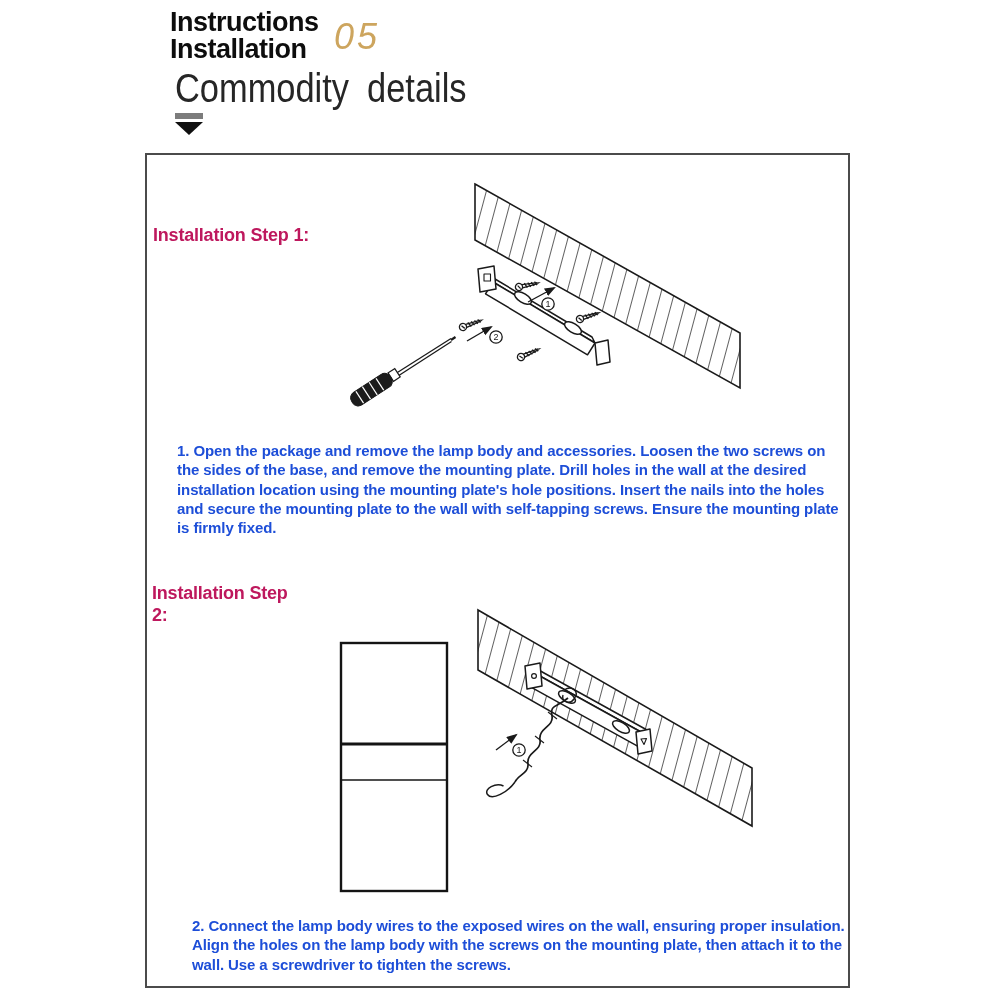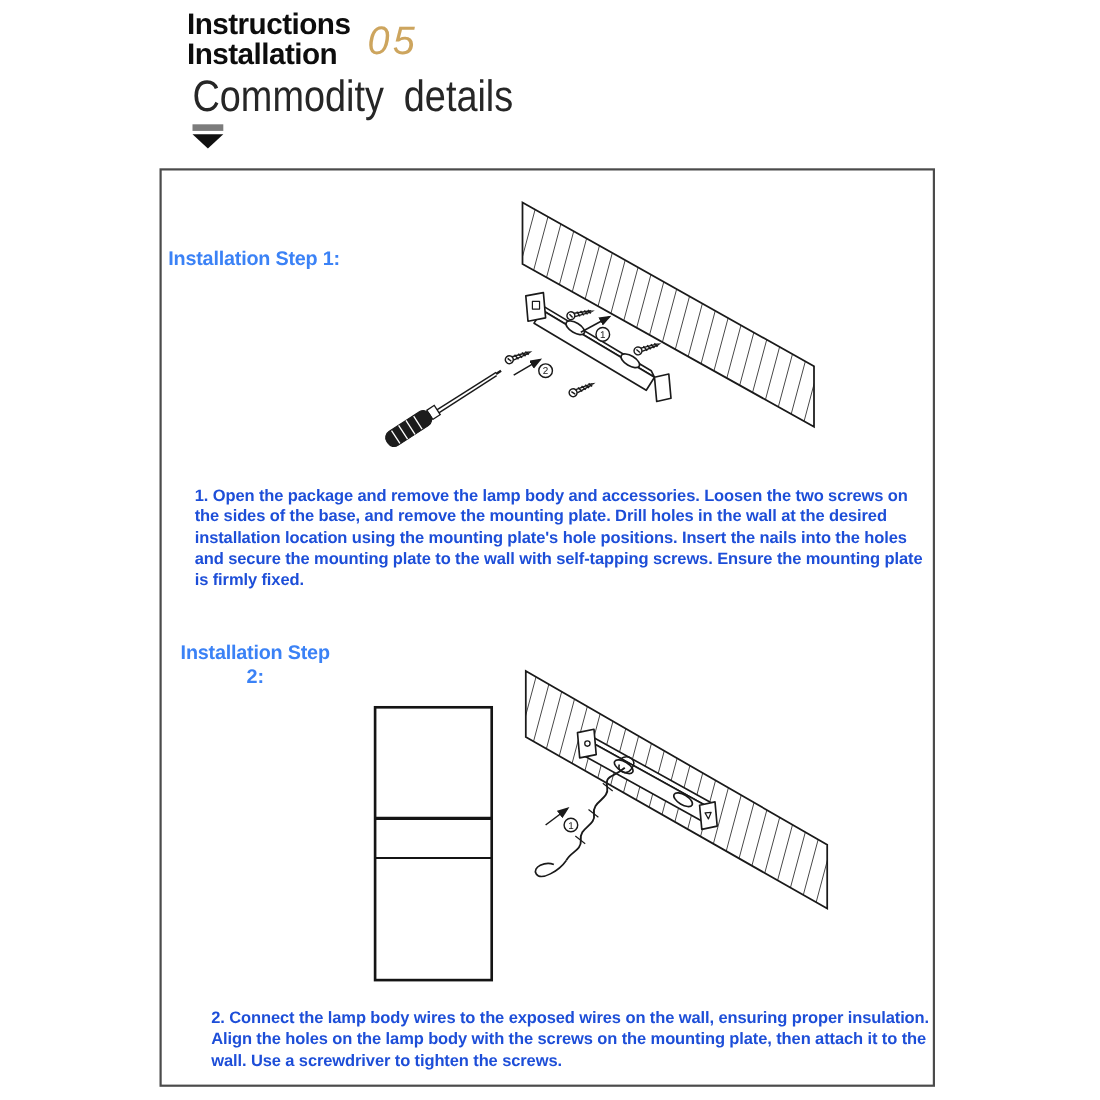--- a/index.html
+++ b/index.html
@@ -16,23 +16,23 @@
             word-spacing:10px;letter-spacing:0px;transform:scaleX(0.86);
             transform-origin:left top;white-space:nowrap;}
   .down-ind-bar{left:175px;top:113px;width:28px;height:6px;background:#7c7c7c;}
   .down-ind-tri{left:175px;top:122px;width:0;height:0;
                 border-left:14px solid transparent;border-right:14px solid transparent;
                 border-top:13px solid #101010;}
 
   
   .panel{left:145px;top:153px;width:705px;height:835px;border:2px solid #4b4b4b;
          box-sizing:border-box;background:#ffffff;}
-  .step-heading{font-size:18px;font-weight:700;color:#3b82f6;letter-spacing:-0.2px;}
+  .step-heading{font-size:18px;font-weight:700;color:#be185d;letter-spacing:-0.2px;}
   .h1pos{left:153px;top:225px;}
-  .h2pos{left:152px;top:582px;width:160px;text-align:center;line-height:22px;}
+  .h2pos{left:152px;top:582px;width:160px;line-height:22px;}
   .body-text{width:672px;font-size:15px;font-weight:700;color:#1d4ed8;
              line-height:19.3px;letter-spacing:-0.1px;}
   .p1pos{left:177px;top:441px;}
   .p2pos{left:192px;top:916px;}
   svg text{font-family:"Liberation Sans",sans-serif;}
 </style>
 </head>
 <body>
 
 <div class="page">

